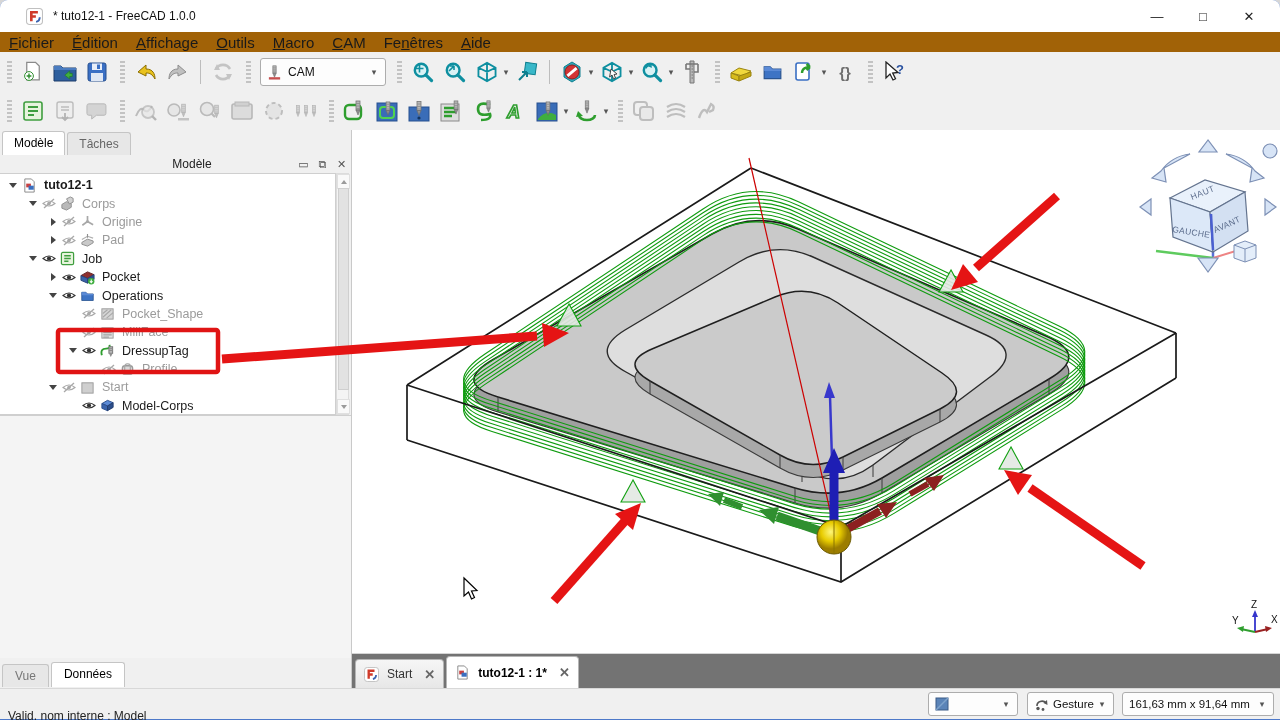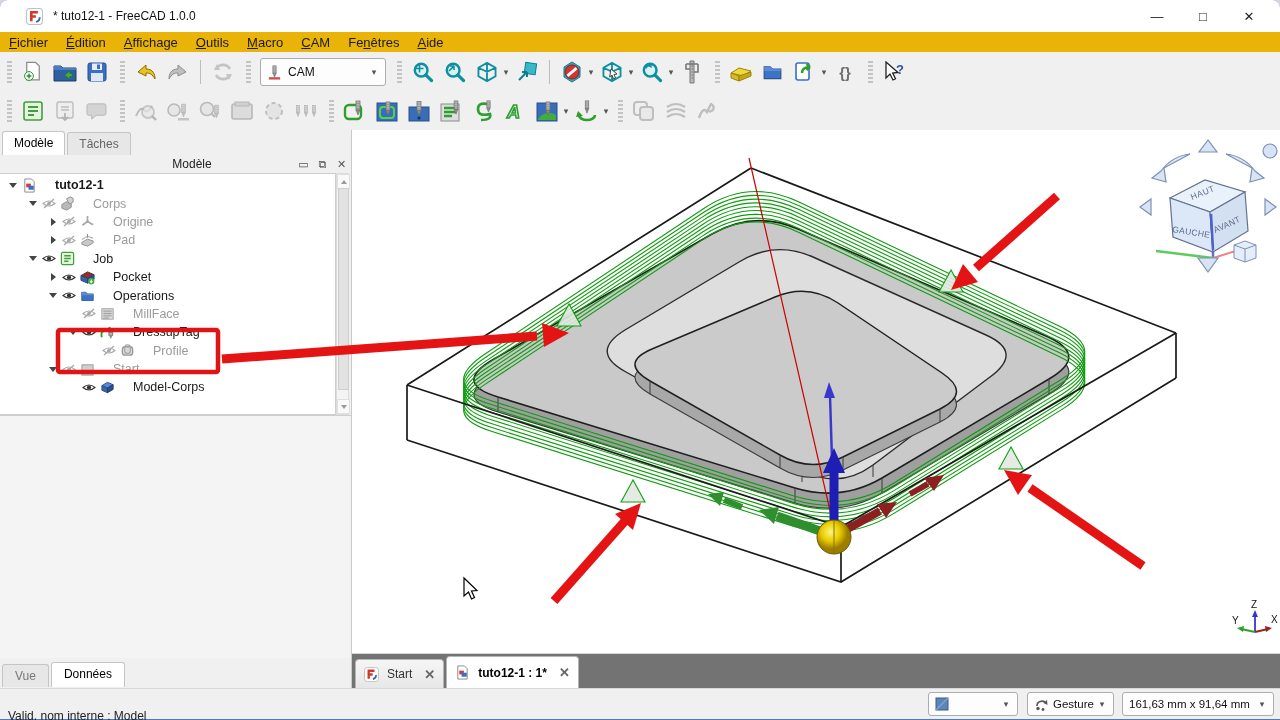--- a/index.html
+++ b/index.html
@@ -5,21 +5,21 @@
   html,body{margin:0;padding:0;background:#d6d6d6;font-family:"Liberation Sans",sans-serif;}
   #window{position:relative;width:1280px;height:720px;background:#f0f0f0;border-radius:8px 8px 0 0;overflow:hidden;
           box-shadow:inset 2px 0 0 #4d79c9, inset -2px 0 0 #4d79c9, inset 0 -2px 0 #4d79c9;}
   
   .titlebar{position:absolute;left:0;top:0;width:1280px;height:32px;background:#ffffff;display:flex;align-items:center;}
   .titlebar .logo{width:17px;height:17px;margin-left:26px;}
   .titlebar .title{font-size:12px;color:#111;margin-left:10px;}
   .wbtns{position:absolute;right:8px;top:0;height:32px;display:flex;}
   .wbtn{width:46px;height:32px;display:flex;align-items:center;justify-content:center;font-size:13px;color:#222;}
   
-  .menubar{position:absolute;left:0;top:32px;width:1280px;height:20px;background:#eab308;display:flex;align-items:center;font-size:13px;color:#1a1a1a;}
+  .menubar{position:absolute;left:0;top:32px;width:1280px;height:20px;background:#a16207;display:flex;align-items:center;font-size:15px;color:#1a1a1a;}
   .menuitem{padding:2px 9px;}
   
   .tbrow1{position:absolute;left:0;top:52px;width:1280px;height:40px;background:#f0f0f0;display:flex;align-items:center;}
   .tbrow2{position:absolute;left:0;top:92px;width:1280px;height:38px;background:#f0f0f0;display:flex;align-items:center;border-bottom:1px solid #d9d9d9;}
   .grip{width:5px;height:22px;margin:0 5px 0 7px;background:repeating-linear-gradient(to bottom,#c3c3c3 0 2px,transparent 2px 4px);}
   .vsep{width:1px;height:24px;background:#bdbdbd;margin:0 6px;}
   .tbtn{width:32px;height:32px;display:flex;align-items:center;justify-content:center;border-radius:3px;position:relative;}
   .tbtn svg{display:block;}
   .gray{filter:grayscale(1);opacity:.5;}
   .caret{font-size:9px;color:#555;margin-left:-2px;width:10px;text-align:center;}
@@ -34,21 +34,21 @@
   .phdr .ttl{flex:1;text-align:center;padding-left:90px;}
   .phdr .hic{width:19px;text-align:center;color:#555;font-size:11px;}
   .tree{position:absolute;left:0;top:43px;width:336px;height:242px;background:#fff;border:1px solid #cfcfcf;border-left:none;overflow:hidden;padding-top:2px;box-sizing:border-box;}
   .trow{display:flex;align-items:center;height:18.4px;font-size:12.5px;color:#1a1a1a;white-space:nowrap;}
   .trow .slot{flex:0 0 auto;display:flex;align-items:center;justify-content:center;}
   .exp{width:14px;}
   .exp.open::after{content:"";display:block;width:0;height:0;border-left:4px solid transparent;border-right:4px solid transparent;border-top:5px solid #444;}
   .exp.closed::after{content:"";display:block;width:0;height:0;border-top:4px solid transparent;border-bottom:4px solid transparent;border-left:5px solid #444;}
   .eye{width:18px;}
   .tico{width:18px;}
-  .tlabel{margin-left:17px;text-align:center;}
+  .tlabel{margin-left:6px;text-align:center;}
   .grayed{color:#9b9b9b;}
   .boldlbl{font-weight:bold;}
   .vscroll{position:absolute;right:2px;top:43px;width:13px;height:242px;background:#f4f4f4;border:1px solid #dcdcdc;box-sizing:border-box;}
   .sbarrow{position:absolute;left:0;width:11px;height:13px;background:#f9f9f9;border:1px solid #e0e0e0;display:flex;align-items:center;justify-content:center;}
   .sbarrow::after{content:"";width:0;height:0;}
   .sbup{top:0;}  .sbup::after{border-left:3px solid transparent;border-right:3px solid transparent;border-bottom:4px solid #9a9a9a;}
   .sbdn{bottom:0;} .sbdn::after{border-left:3px solid transparent;border-right:3px solid transparent;border-top:4px solid #9a9a9a;}
   .sbthumb{position:absolute;left:1px;top:14px;width:9px;height:200px;background:#e2e2e2;border:1px solid #cfcfcf;}
   .props{position:absolute;left:0;top:285px;width:351px;height:242px;background:#f4f4f4;border-top:1px solid #cfcfcf;}
   .btabs{position:absolute;left:2px;bottom:1px;height:30px;display:flex;align-items:flex-end;}
@@ -527,20 +527,35 @@
             </svg>
           </span>
         <span class="slot tico">
             <svg width="15" height="14" viewBox="0 0 16 16">
               <use href="#sym-folder" width="16" height="15"></use>
             </svg>
           </span>
         <span class="tlabel">Operations</span>
       </div>
 
+      <div class="trow" style="padding-left:66px;">
+        <span class="slot exp"></span>
+        <span class="slot eye">
+            <svg width="14" height="11">
+              <use href="#sym-eye-off"></use>
+            </svg>
+          </span>
+        <span class="slot tico">
+            <svg width="15" height="15" viewBox="0 0 16 16">
+              <rect x="2" y="3" width="12" height="11" fill="#d6d6d6" stroke="#9a9a9a"></rect>
+              <path d="M3 12 l9-8 M3 8 l5-4 M7 13 l7-6" stroke="#a8a8a8" stroke-width="1.2"></path>
+            </svg>
+          </span>
+        <span class="tlabel grayed">Pocket_Shape</span>
+      </div>
 
       <div class="trow" style="padding-left:66px;">
         <span class="slot exp"></span>
         <span class="slot eye">
             <svg width="14" height="11">
               <use href="#sym-eye-off"></use>
             </svg>
           </span>
         <span class="slot tico">
             <svg width="15" height="15" viewBox="0 0 16 16">

